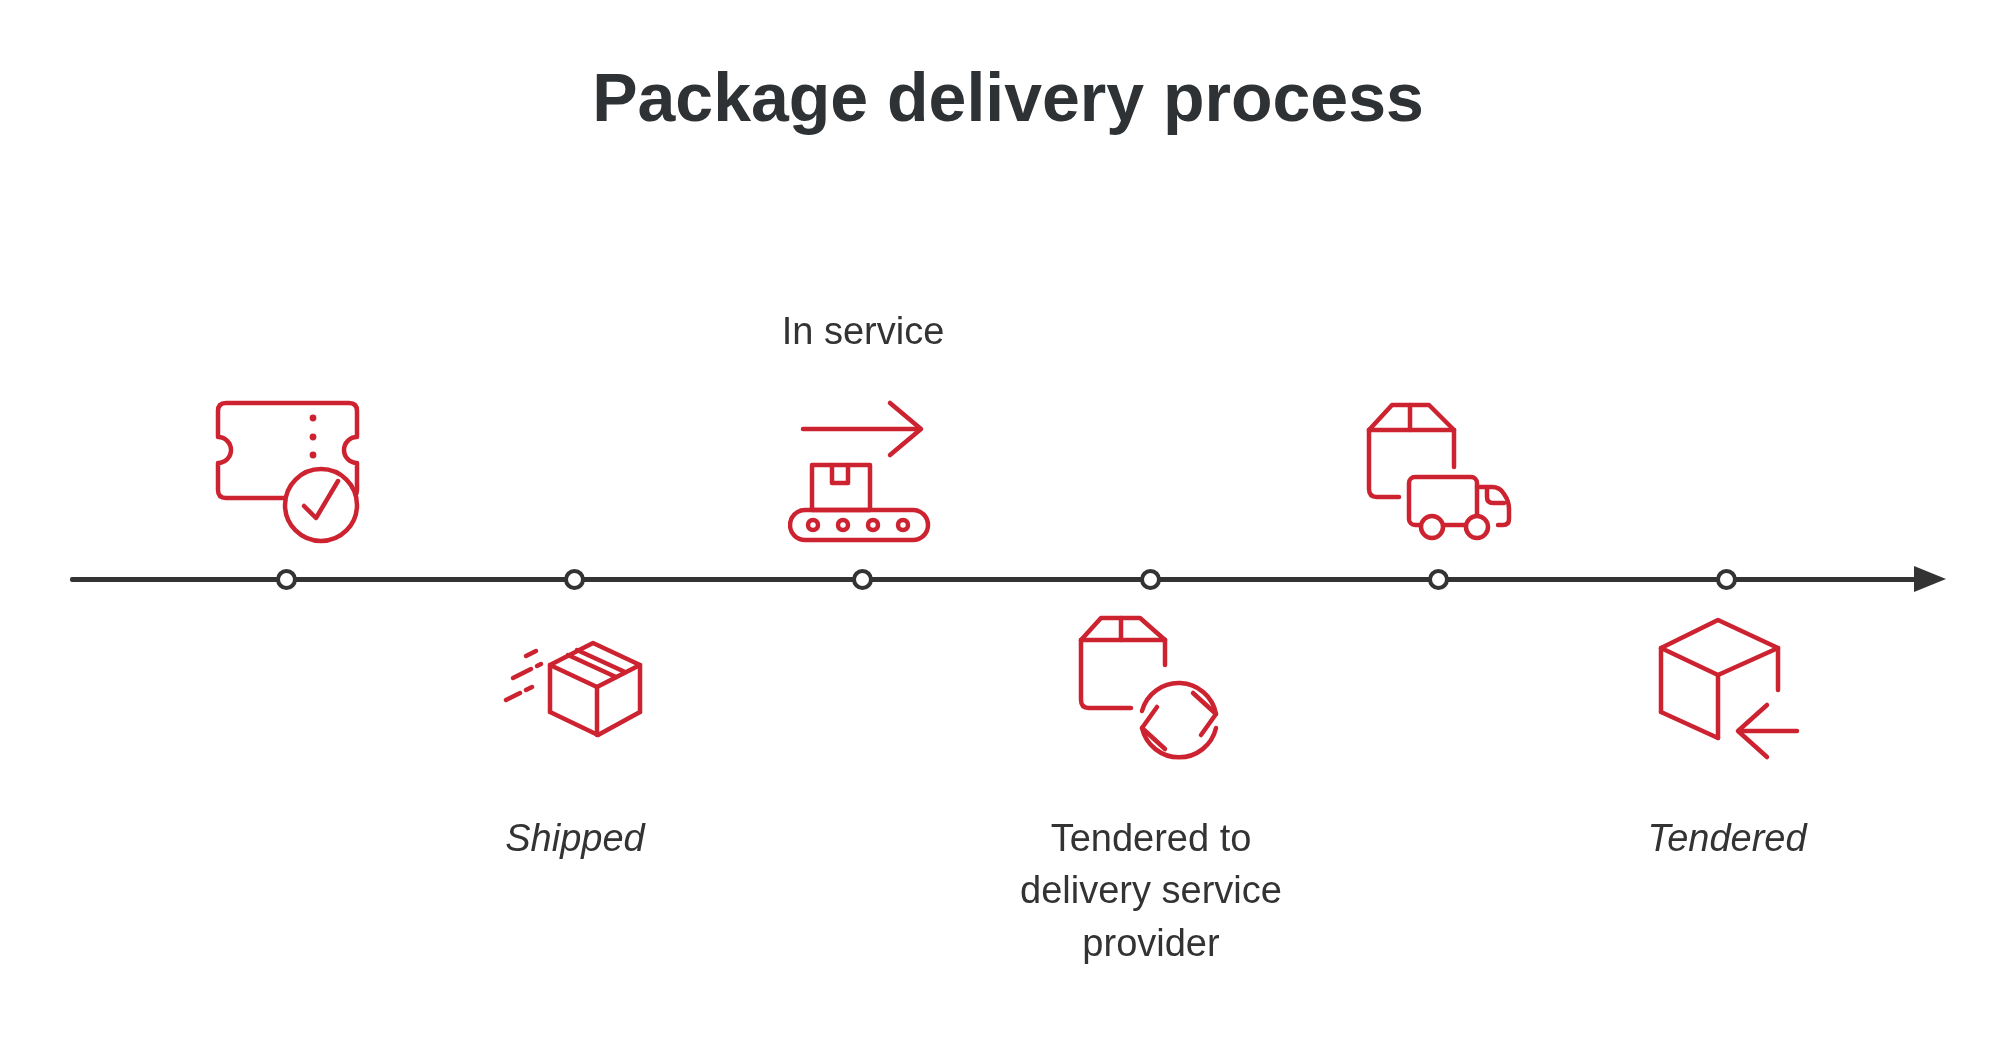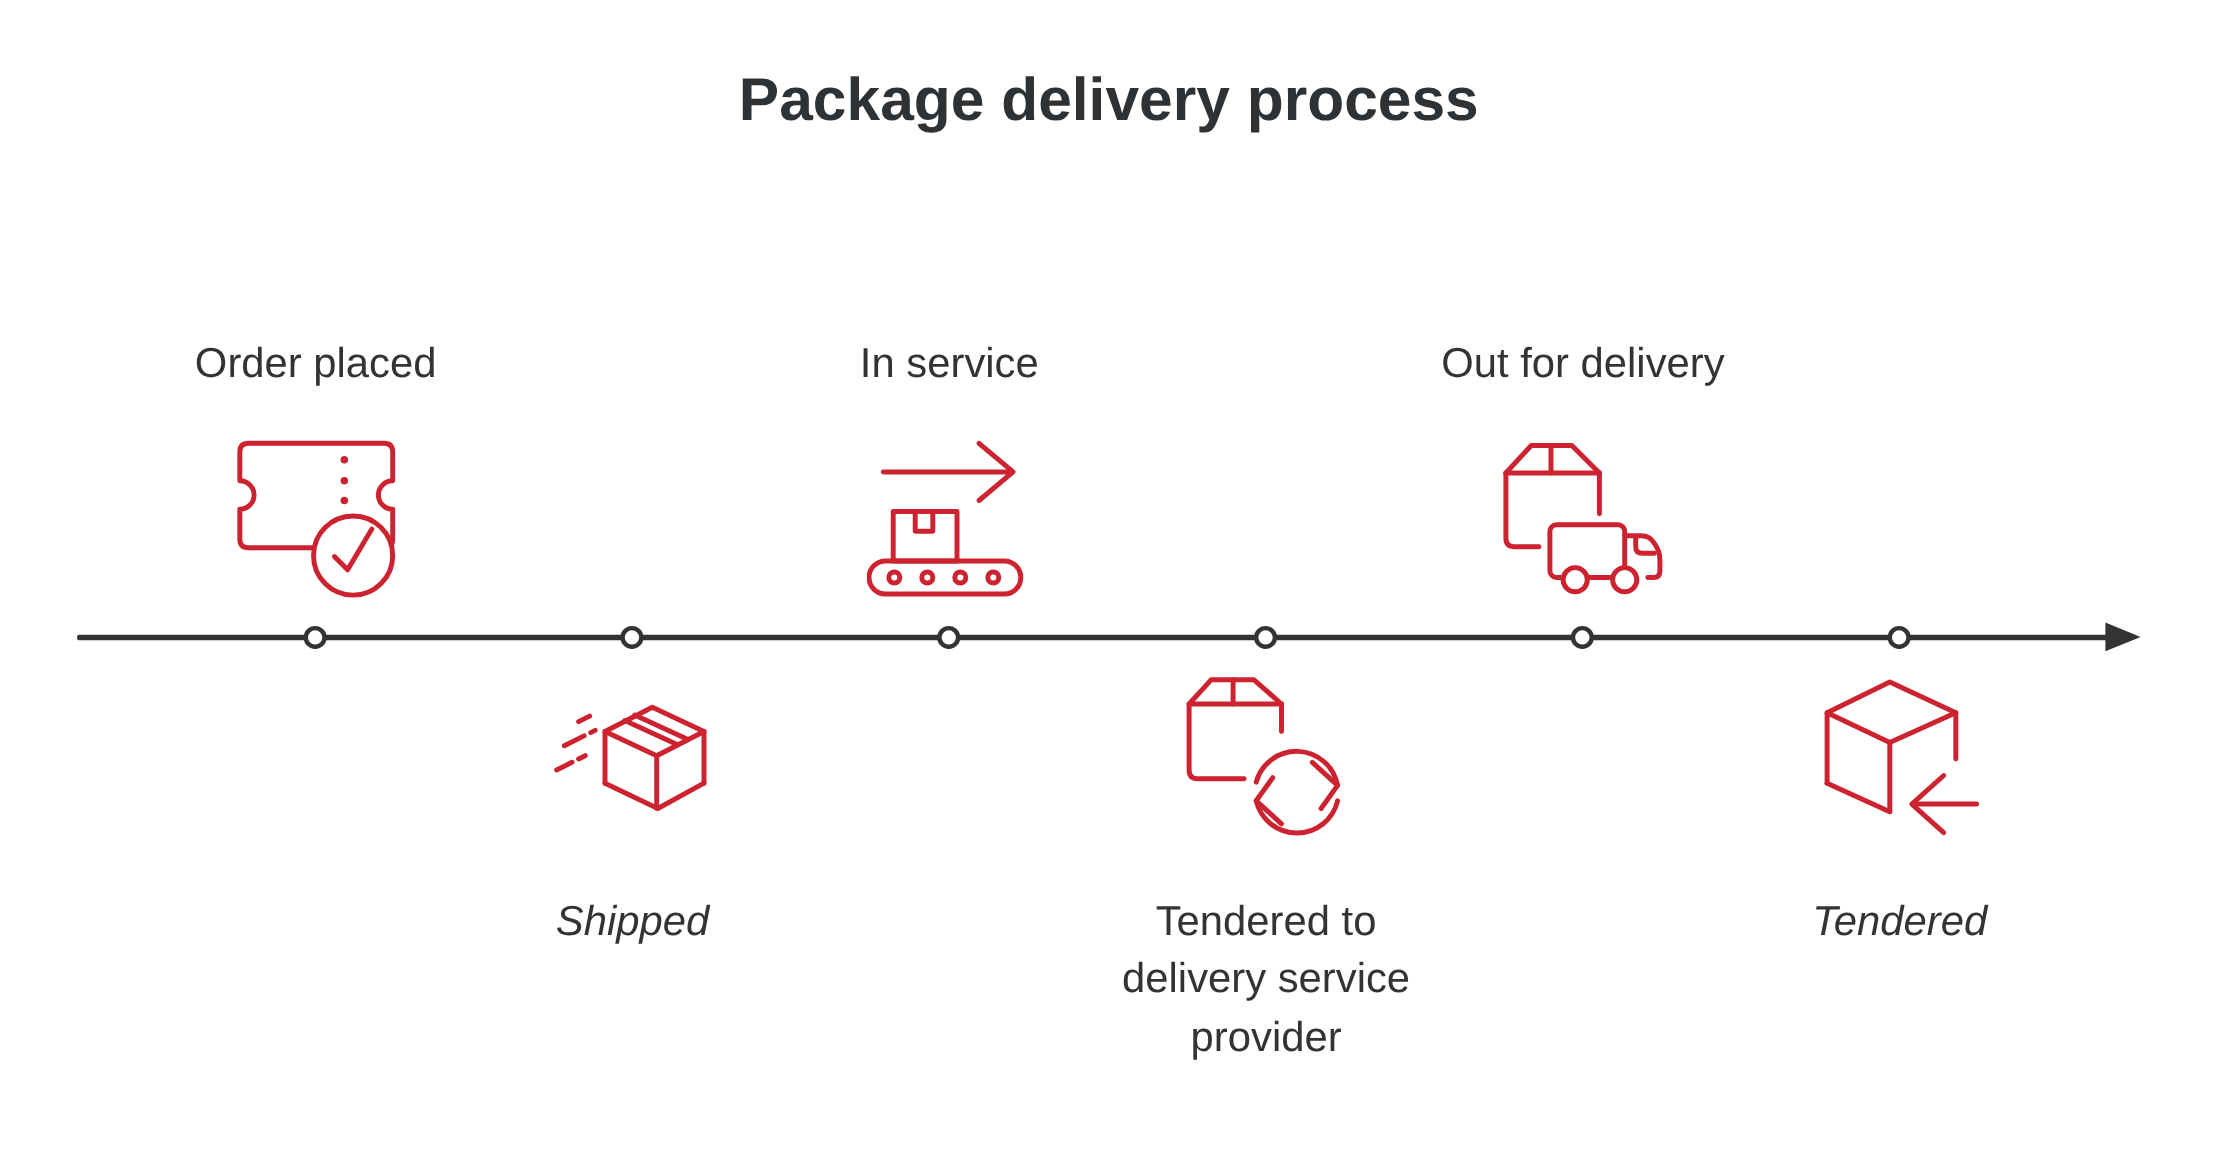--- a/index.html
+++ b/index.html
@@ -2,21 +2,21 @@
 <html><head>
 <meta charset="utf-8">
 <style>
   html,body{margin:0;padding:0;background:#ffffff;}
   #canvas{
     position:relative;width:2016px;height:1049px;background:#ffffff;overflow:hidden;
     font-family:"Liberation Sans","DejaVu Sans",sans-serif;
   }
   .title{
     position:absolute;left:0;top:58px;width:2016px;text-align:center;
-    font-size:55px;font-weight:700;color:#2f3235;letter-spacing:0px;
+    font-size:68px;font-weight:700;color:#2f3235;letter-spacing:0px;
   }
   .tl-line{position:absolute;left:70px;top:577px;width:1852px;height:5px;background:#333333;border-radius:2px;}
   .tl-arrow{
     position:absolute;left:1914px;top:566px;width:0;height:0;
     border-left:32px solid #333333;border-top:13px solid transparent;border-bottom:13px solid transparent;
   }
   .tl-dot{
     position:absolute;top:569px;width:13px;height:13px;background:#ffffff;
     border:4px solid #333333;border-radius:50%;
   }
@@ -40,21 +40,20 @@
 
   <div class="tl-line"></div>
   <div class="tl-arrow"></div>
   <div class="tl-dot" style="left:276px;"></div>
   <div class="tl-dot" style="left:564px;"></div>
   <div class="tl-dot" style="left:852px;"></div>
   <div class="tl-dot" style="left:1140px;"></div>
   <div class="tl-dot" style="left:1428px;"></div>
   <div class="tl-dot" style="left:1716px;"></div>
 
-  <div class="stage-label label-above" style="left:37px;">Order placed</div>
   <div class="icon" style="left:210px;top:395px;">
     <svg viewBox="0 0 150 150" width="150" height="150">
       <path class="rs" d="M 16 8 H 139 Q 147 8 147 16 V 42 A 13 13 0 0 0 147 68 V 95 Q 147 103 139 103 H 16 Q 8 103 8 95 V 68 A 13 13 0 0 0 8 42 V 16 Q 8 8 16 8 Z"></path>
       <circle class="rdot" cx="103" cy="23" r="3.4"></circle>
       <circle class="rdot" cx="103" cy="42" r="3.4"></circle>
       <circle class="rdot" cx="103" cy="60" r="3.4"></circle>
       <circle class="rs-fillw" cx="111" cy="110" r="36"></circle>
       <path class="rs" d="M 94 111 L 106 123 L 128 86"></path>
     </svg>
   </div>
@@ -95,21 +94,20 @@
       <path class="rs" d="M 5 27 V 87 Q 5 95 13 95 H 55"></path>
       <path class="rs" d="M 89 27 V 52"></path>
       <path class="rs" d="M 66 98 A 38 38 0 0 1 140 101"></path>
       <path class="rs" d="M 117 80 L 140 101 L 125 122"></path>
       <path class="rs" d="M 140 115 A 38 38 0 0 1 66 115"></path>
       <path class="rs" d="M 89 136 L 66 115 L 81 94"></path>
     </svg>
   </div>
   <div class="stage-label label-below-wrap" style="left:996px;">Tendered to delivery service provider</div>
 
-  <div class="stage-label label-above" style="left:1189px;">Out for delivery</div>
   <div class="icon" style="left:1364px;top:395px;">
     <svg viewBox="0 0 150 150" width="150" height="150">
       <path class="rs" d="M 5 35 L 28 10 H 65 L 90 35"></path>
       <path class="rs" d="M 5 35 H 90"></path>
       <path class="rs" d="M 46 10 V 35"></path>
       <path class="rs" d="M 5 35 V 94 Q 5 102 13 102 H 35"></path>
       <path class="rs" d="M 90 35 V 72"></path>
       <rect class="rs" x="45" y="82" width="68" height="48" rx="6"></rect>
       <path class="rs" d="M 113 92 H 128 Q 136 92 140 99 Q 145 106 145 114 V 124 Q 145 130 139 130 H 134"></path>
       <path class="rs" d="M 123 93 V 102 Q 123 108 129 108 H 140"></path>

